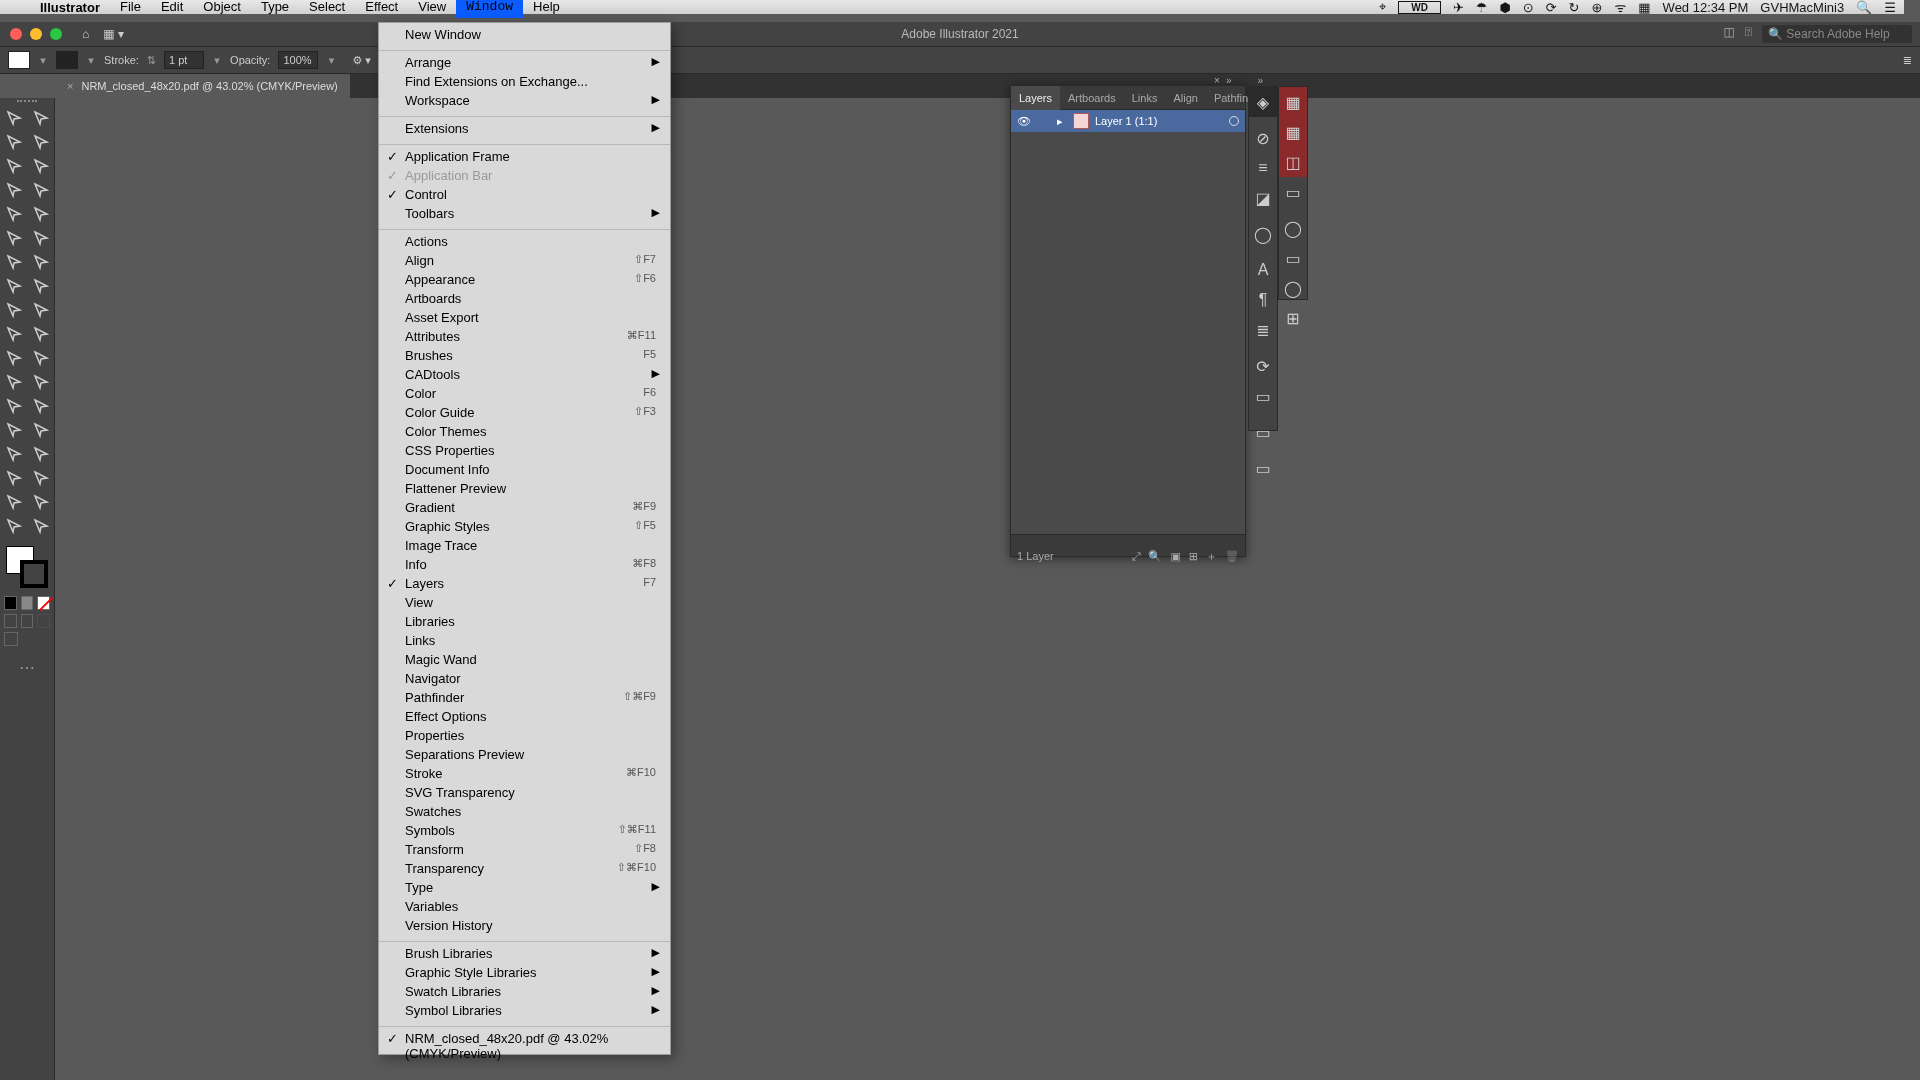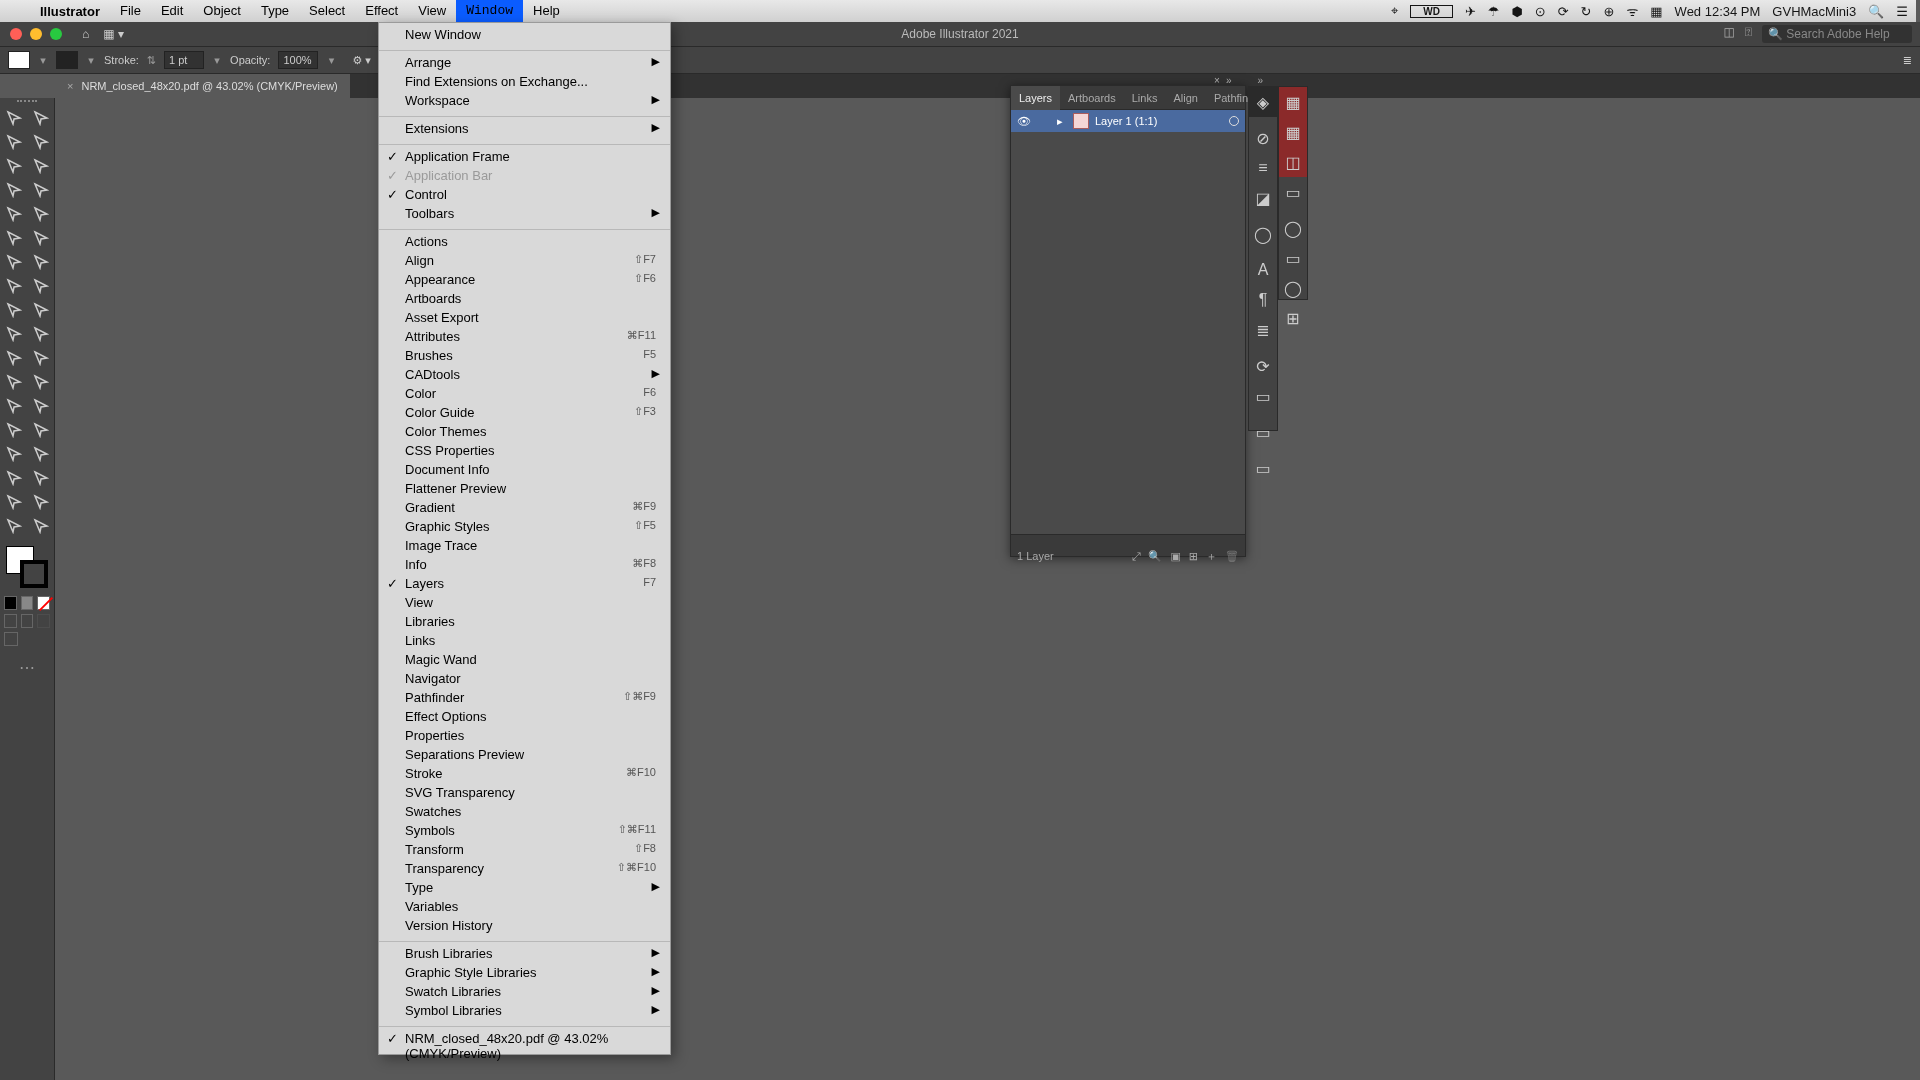--- a/index.html
+++ b/index.html
@@ -1,19 +1,19 @@
 <!DOCTYPE html>
 <html><head>
 <meta charset="utf-8">
 <style>
 * { margin: 0; padding: 0; box-sizing: border-box; font-family: -apple-system, "Helvetica Neue", Arial, sans-serif; user-select: none; }
 body { width: 1920px; height: 1080px; background: #595959; overflow: hidden; position: relative; }
 
 
-.menubar { position: absolute; top: 0; left: 0; right: 4px; height: 22px; background: linear-gradient(#e8e8e8,#d0d0d0); display: flex; align-items: center; font-size: 13px; color: #000; z-index: 100; }
+.menubar { position: absolute; top: 0; left: 0; right: 16px; height: 14px; background: linear-gradient(#e8e8e8,#d0d0d0); display: flex; align-items: center; font-size: 13px; color: #000; z-index: 100; }
 .menubar .apple { width: 30px; text-align: center; font-size: 14px; }
 .menubar .appname { font-weight: 700; padding: 0 10px; }
 .menubar .mitem { padding: 0 10px; height: 22px; line-height: 22px; }
 .menubar .mitem.active { background: #0a5cff; color: #000000; font-family: Liberation Mono, monospace; }
 .menubar .spacer { flex: 1; }
 .menubar .status-icons { display: flex; align-items: center; gap: 12px; padding-right: 8px; font-size: 13px; }
 .menubar .status-icons span { opacity: .9; }
 
 
 .titlebar { position: absolute; top: 22px; left: 0; right: 0; height: 24px; background: #434343; display: flex; align-items: center; color: #ddd; font-size: 12px; }

